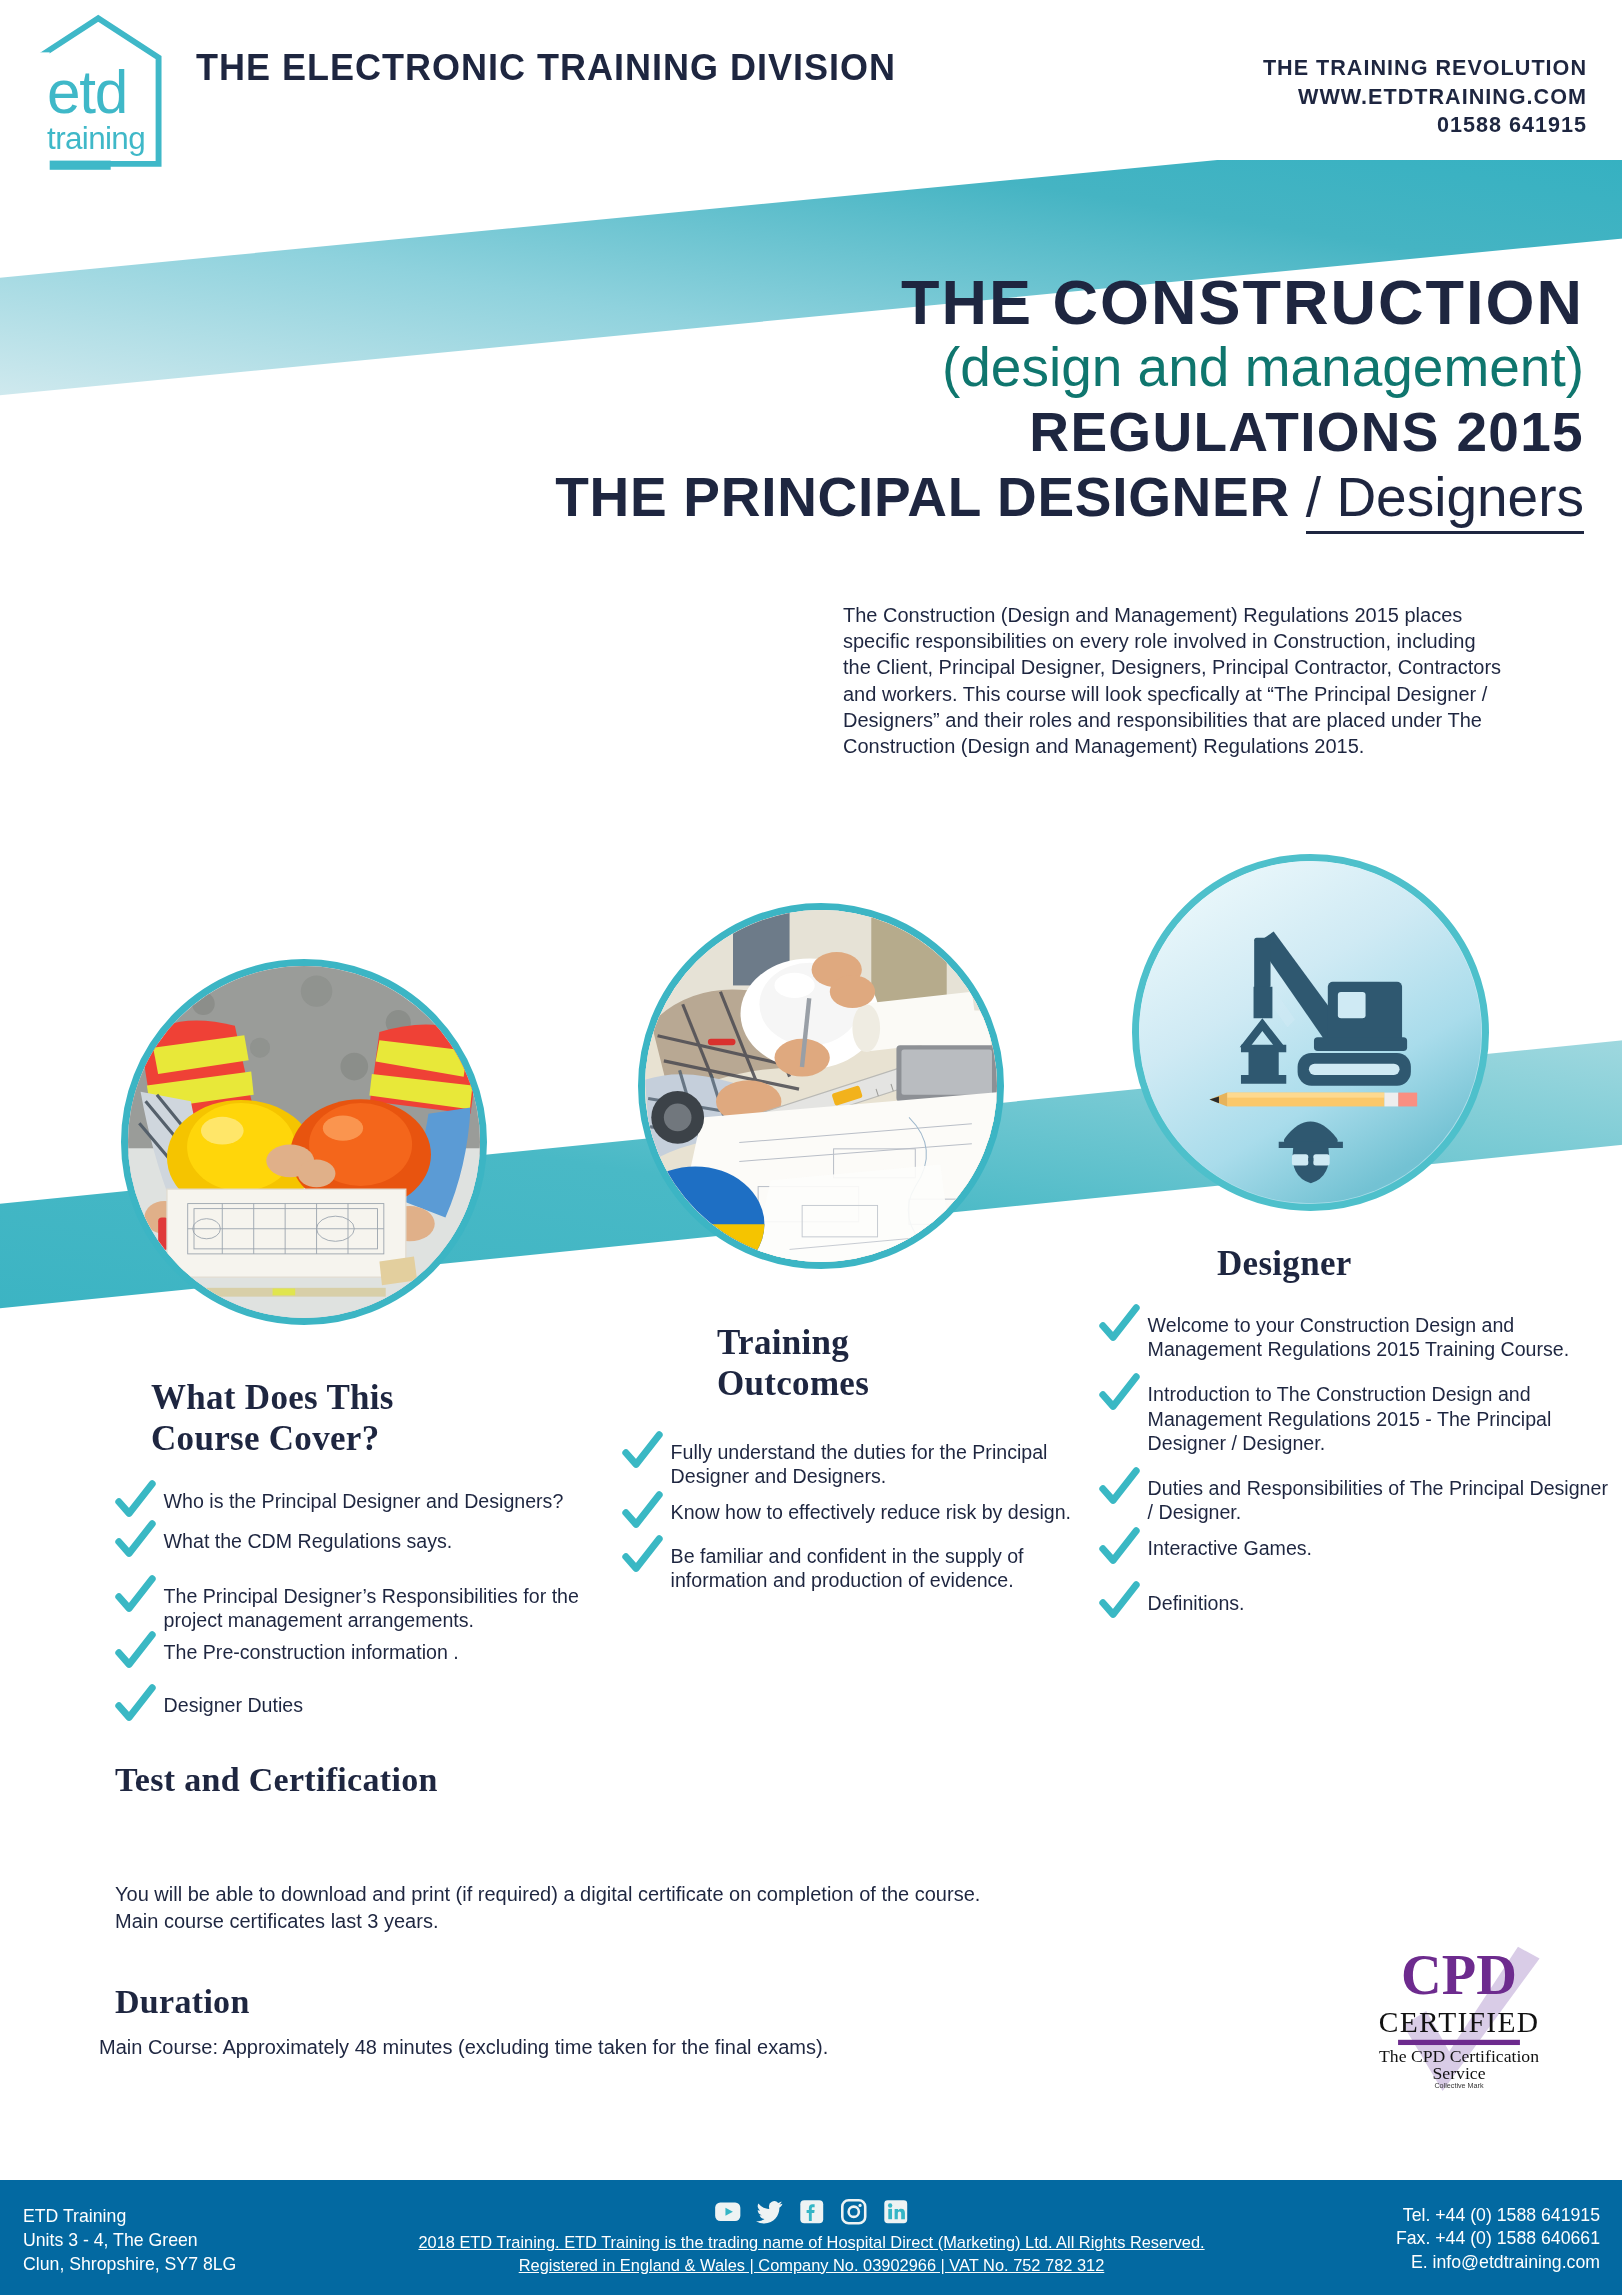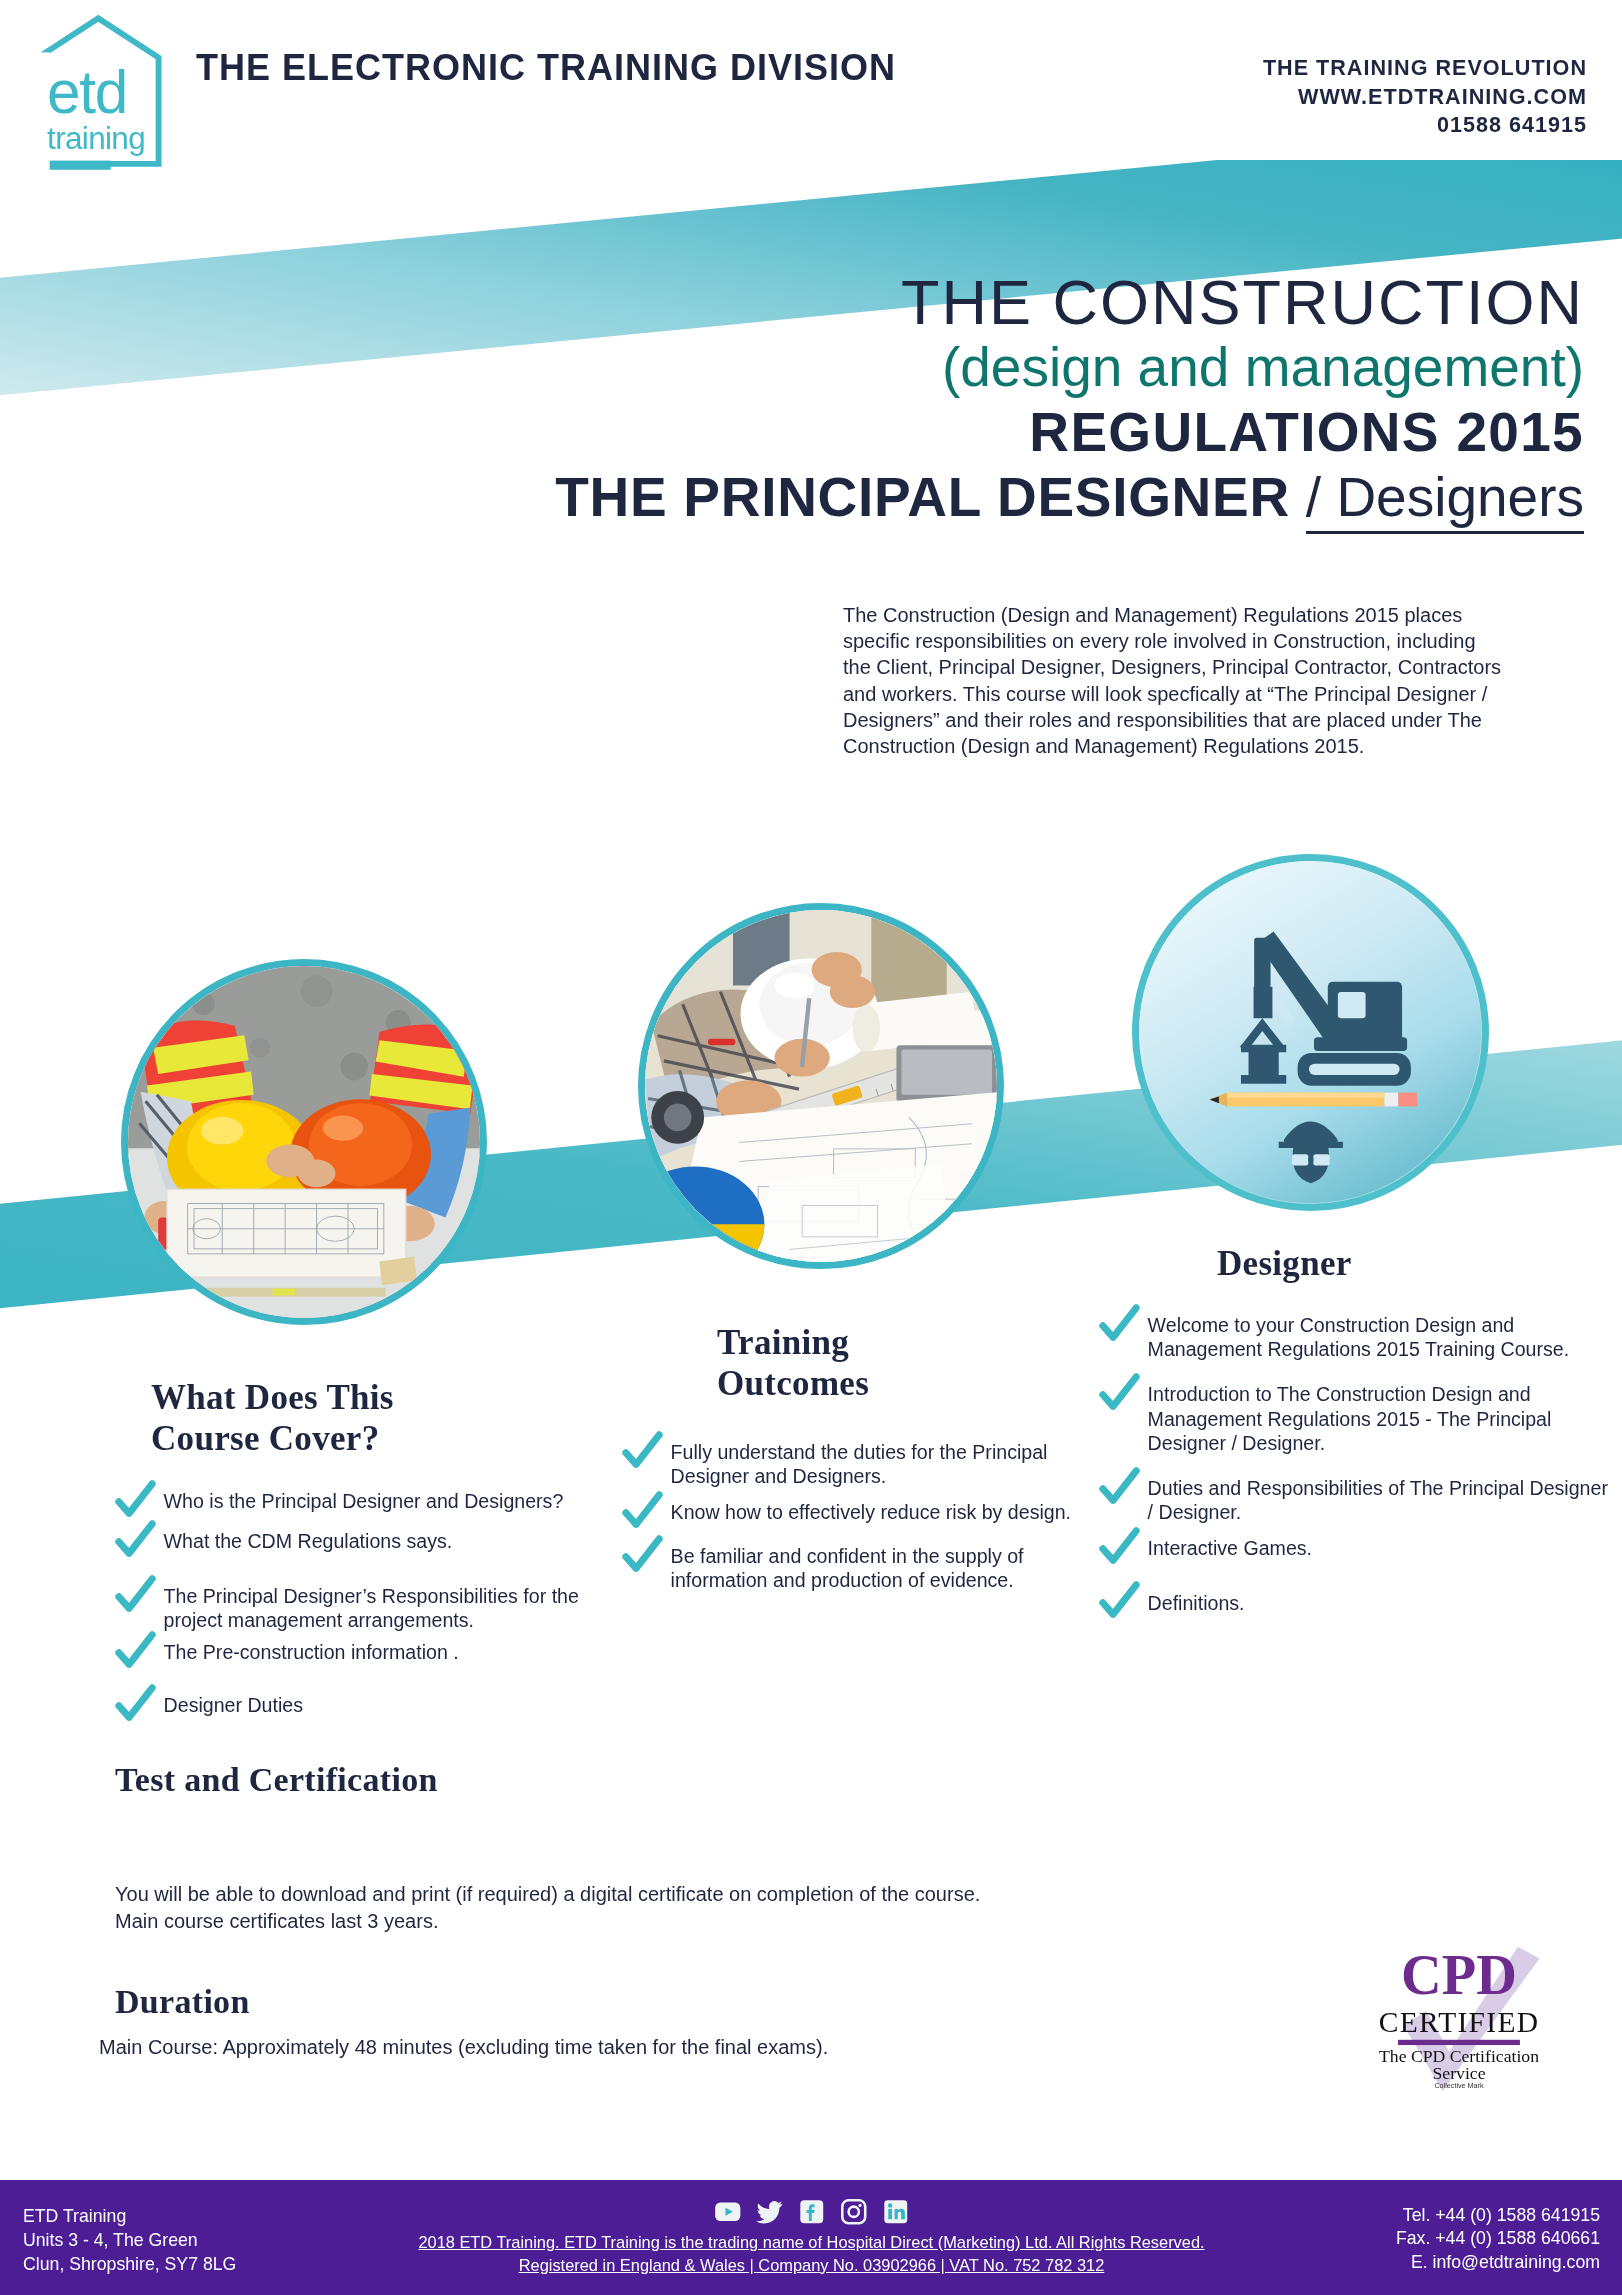--- a/index.html
+++ b/index.html
@@ -34,21 +34,21 @@
     position:absolute; left:0; top:160px; width:1623px; height:281px; z-index:1;
     overflow:hidden; pointer-events:none;
   }
   .band-bottom {
     position:absolute; left:0; top:916px; width:1623px; height:425px; z-index:1;
     overflow:hidden; pointer-events:none;
   }
 
   
   .title-block { position:absolute; right:39px; top:268px; text-align:right; z-index:10; width:1112px; }
-  .t-line1 { font-size:63px; font-weight:normal; letter-spacing:2px; color:#1e2640; line-height:1.08; }
+  .t-line1 { font-size:63px; font-weight:bold; letter-spacing:2px; color:#1e2640; line-height:1.08; }
   .t-line2 { font-size:55px; font-weight:normal; letter-spacing:0px; color:#0f766e; line-height:1.12; margin-top:1.3px;}
   .t-line3 { font-size:55px; font-weight:bold; letter-spacing:1.3px; color:#1e2640; line-height:1.12; margin-top:2.6px;}
   .t-line4 { font-size:55px; font-weight:bold; letter-spacing:0.7px; color:#1e2640; line-height:1.12; margin-top:3.9px;}
   .t-line4 .sub { font-weight:normal; letter-spacing:0px; border-bottom:3.3px solid #1e2640; padding-bottom:2.6px;}
 
   
   .intro {
     position:absolute; left:843px; top:602px; width:661px; z-index:10;
     font-size:20px; line-height:1.31; color:#1e2640;
   }
@@ -92,21 +92,21 @@
   #test-body { position:absolute; left:115px; top:1881px; width:1263px; font-size:20px; line-height:1.36; z-index:10; }
   #dur-head  { position:absolute; left:115px; top:1983px; font-size:34px; z-index:10;text-align:center; }
   #dur-body  { position:absolute; left:99px; top:2034px; width:1112px; font-size:20px; line-height:1.36; z-index:10; }
 
   
   #cpd { position:absolute; left:1364px; top:1927px; width:190px; height:164px; z-index:10; text-align:center; }
 
   
   .footer {
     position:absolute; left:0; bottom:0; width:1623px; height:115px;
-    background:#4c1d95; color:#ffffff; z-index:30;
+    background:#0369a1; color:#ffffff; z-index:30;
   }
   .f-left { position:absolute; left:23px; top:25px; font-size:17.7px; line-height:1.35; }
   .f-center { position:absolute; left:50%; transform:translateX(-50%); top:18.3px; text-align:center; width:982px; }
   .f-social { display:flex; justify-content:center; gap:14.4px; margin-bottom:5.2px; }
   .f-social svg { width:27.5px; height:27.5px; fill:#eef3f3; display:block; }
   .f-copy { font-size:16.4px; line-height:1.38;text-decoration:underline; }
   .f-right { position:absolute; right:23px; top:23.6px; text-align:right; font-size:17.7px; line-height:1.35; }
 </style>
 </head>
 <body>

